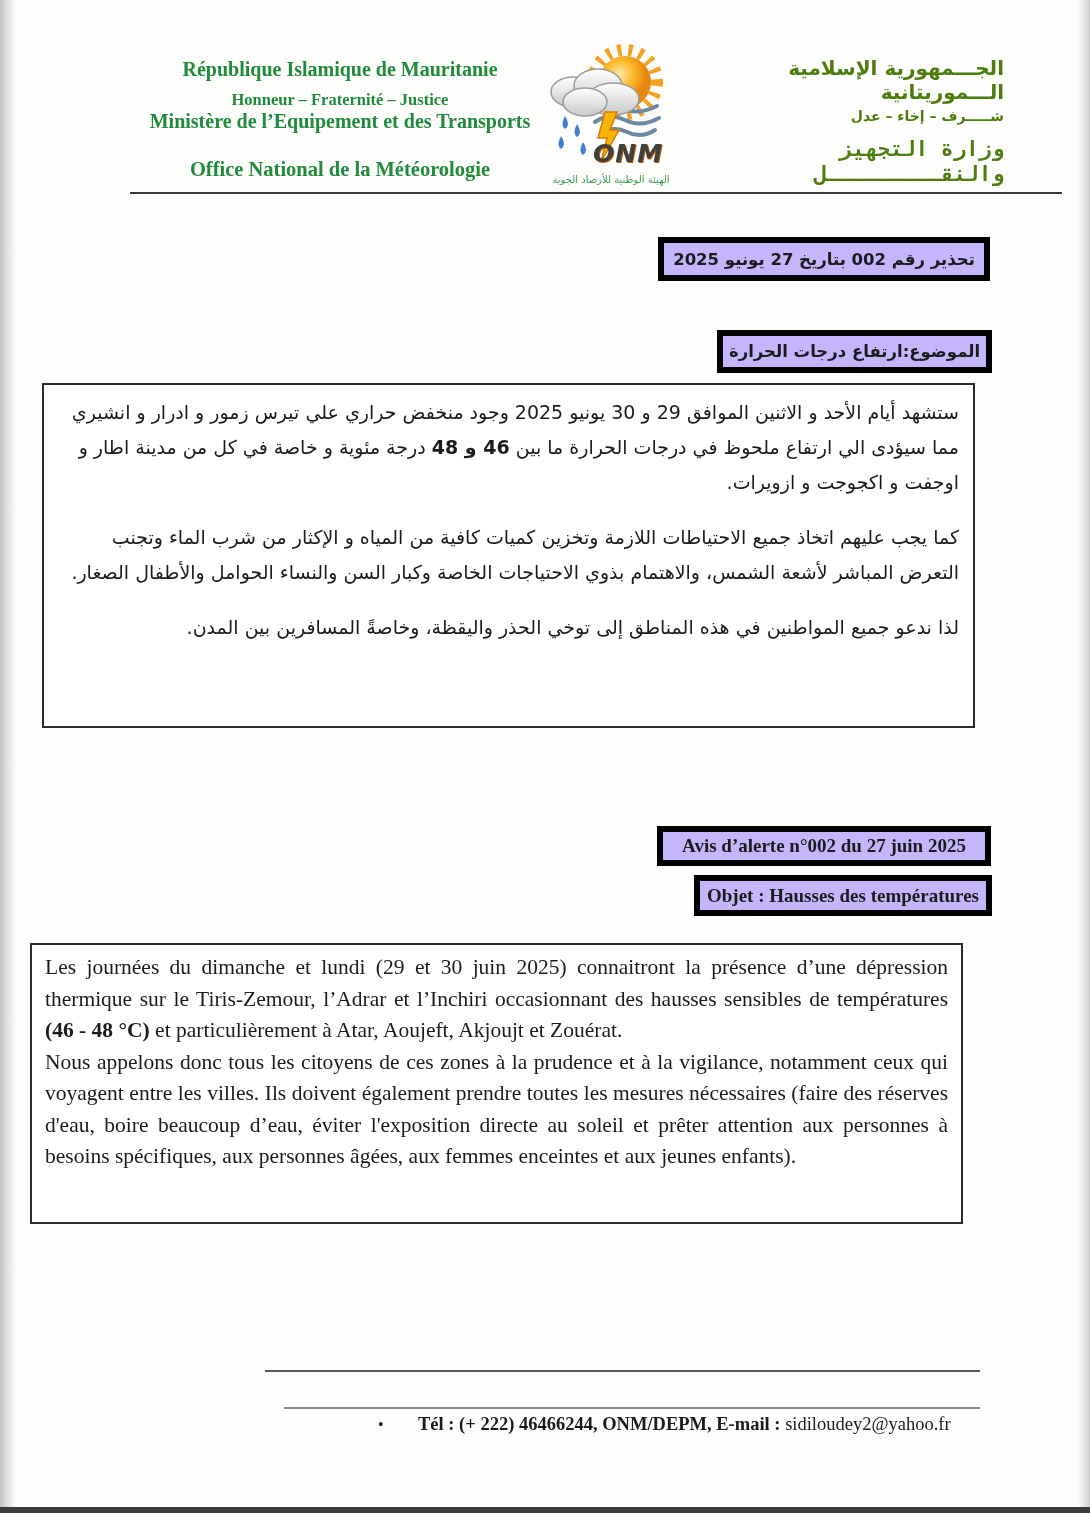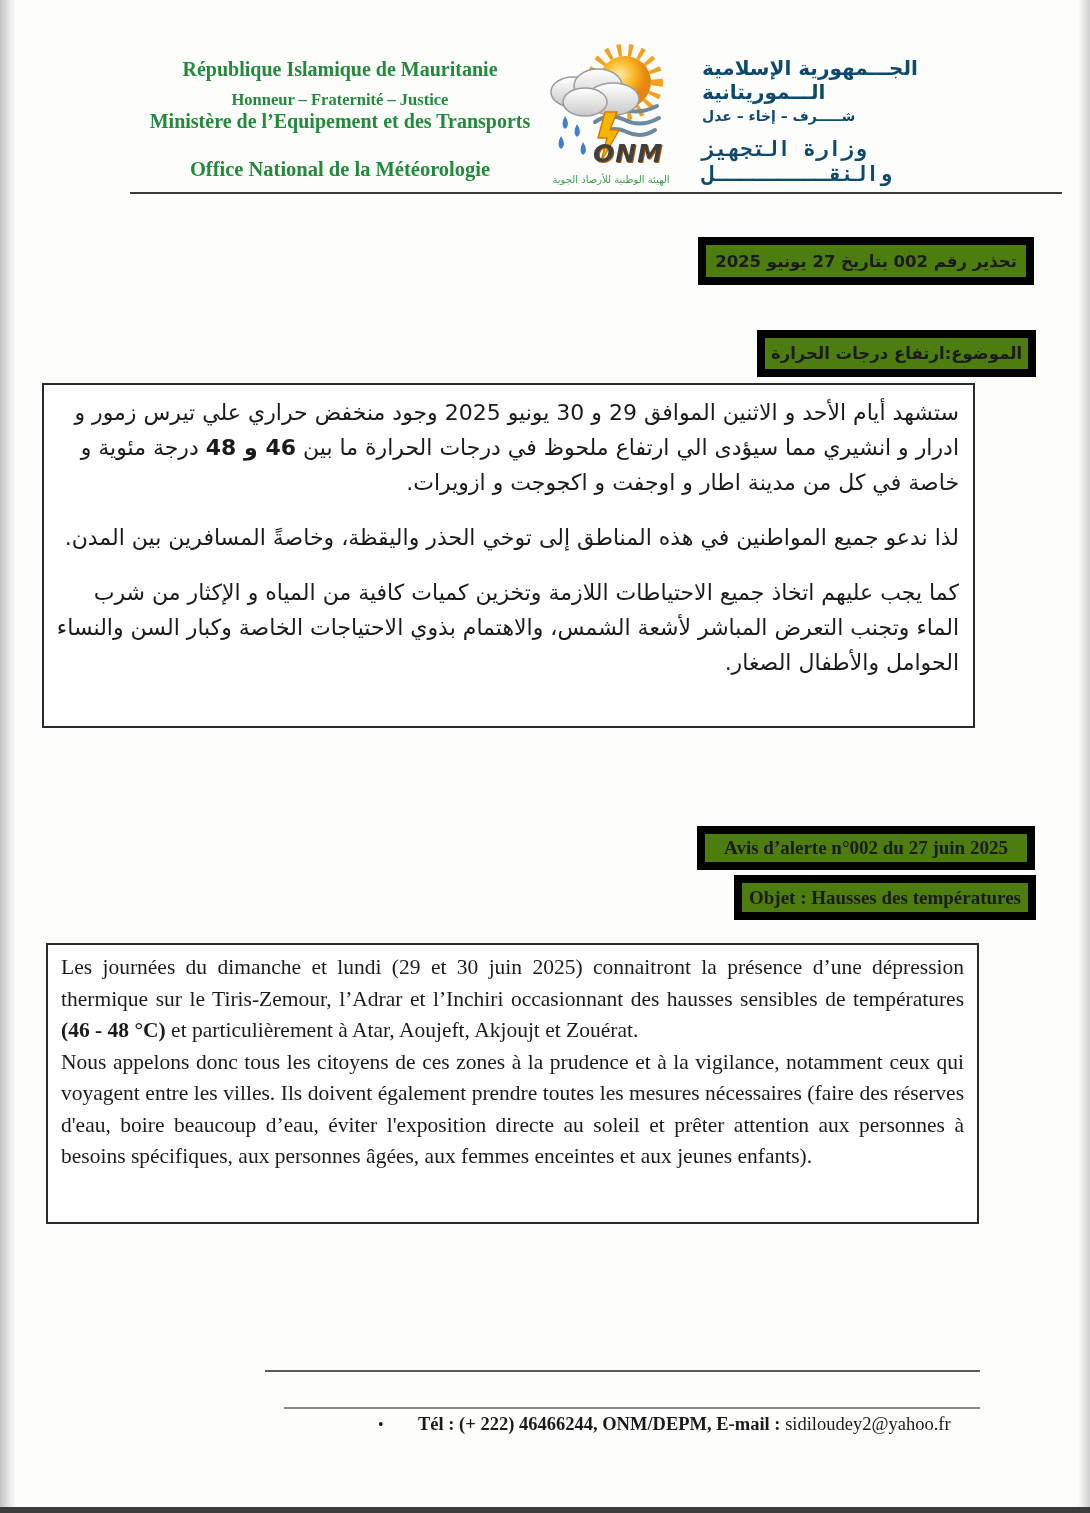--- a/index.html
+++ b/index.html
@@ -18,54 +18,54 @@
   .edge-right{position:absolute;right:0;top:0;bottom:0;width:12px;
     background:linear-gradient(to left,#cfcfcf,rgba(255,255,255,0));}
   .edge-bottom{position:absolute;left:0;right:0;bottom:0;height:6px;background:#3c3c3c;}
 
   
   .hdr-fr{position:absolute;left:140px;top:58px;width:400px;text-align:center;color:#1f8b3b;font-weight:bold;}
   .hdr-fr .l1{font-size:20px;margin-bottom:9px;}
   .hdr-fr .l2{font-size:16.5px;margin-bottom:0;}
   .hdr-fr .l3{font-size:20px;margin-bottom:25px;}
   .hdr-fr .l4{font-size:20.5px;}
-  .hdr-ar{position:absolute;left:702px;top:56px;width:322px;text-align:left;color:#0c4a6e;
+  .hdr-ar{position:absolute;left:682px;top:56px;width:322px;text-align:right;color:#4d7c0f;
     font-weight:bold;font-family:"DejaVu Sans",sans-serif;direction:rtl;}
   .hdr-ar .l1{font-size:20px;margin-bottom:4px;}
   .hdr-ar .l2{font-size:14px;margin-bottom:13px;}
   .hdr-ar .l3{font-size:21px;margin-bottom:13px;font-family:Liberation Mono, monospace;}
   .hdr-ar .l4{font-size:20px;}
   .hdr-rule{position:absolute;left:130px;top:192px;width:932px;border-top:2.5px solid #3a3a3a;}
 
   
   .logo{position:absolute;left:543px;top:44px;width:134px;height:150px;}
   .logo svg{display:block;}
   .logo-onm{position:absolute;left:50px;top:95px;font-family:"DejaVu Sans",sans-serif;
     font-style:italic;font-weight:bold;font-size:25px;color:#404040;letter-spacing:1px;
     text-shadow:1px 1px 0 #b35c00;}
   .logo-caption{position:absolute;left:-12px;top:130px;width:160px;text-align:center;
     font-family:"DejaVu Sans",sans-serif;font-size:10px;color:#3da04e;direction:rtl;}
 
   
-  .boxlabel{position:absolute;border:8px solid #000000;background:#4d7c0f;
-    display:flex;align-items:center;justify-content:center;font-weight:bold;white-space:nowrap;overflow:hidden;margin-left:40px;}
+  .boxlabel{position:absolute;border:6px solid #000000;background:#c4b5fd;
+    display:flex;align-items:center;justify-content:center;font-weight:bold;white-space:nowrap;overflow:hidden;}
   .boxlabel.ar{font-family:"DejaVu Sans",sans-serif;direction:rtl;font-size:16.5px;}
   .boxlabel.fr{font-family:"Liberation Serif",serif;font-size:19px;}
   .warnbox{left:658px;top:237px;width:320px;height:32px;}
   .subjbox{left:717px;top:330px;width:263px;height:31px;}
   .avisbox{left:657px;top:826px;width:322px;height:28px;}
   .objbox{left:694px;top:875px;width:286px;height:29px;text-align:center;}
 
   
   .bigbox{position:absolute;border:2px solid #2b2b2b;background:#fff;overflow:hidden;}
   .arbox{left:42px;top:383px;width:933px;height:345px;
     font-family:"DejaVu Sans",sans-serif;direction:rtl;text-align:right;
-    font-size:22px;line-height:35px;padding:10px 14px 0 7px;box-sizing:border-box;}
+    font-size:19px;line-height:35px;padding:10px 14px 0 7px;box-sizing:border-box;}
   .arbox p{margin:0 0 20px 0;}
-  .frbox{left:46px;top:943px;width:933px;height:281px;
+  .frbox{left:30px;top:943px;width:933px;height:281px;
     font-size:21.5px;line-height:31.5px;text-align:justify;
     padding:7px 13px 0 13px;box-sizing:border-box;}
   .frbox p{margin:0;}
   .b{font-weight:bold;}
 
   
   .foot-rule1{position:absolute;left:265px;top:1370px;width:715px;border-top:2px solid #5a5a5a;}
   .foot-rule2{position:absolute;left:284px;top:1407px;width:696px;border-top:2px solid #8a8a8a;}
   .foot-text{position:absolute;left:378px;top:1414px;width:620px;font-size:18.5px;}
   .foot-text .bullet{display:inline-block;width:40px;text-align:left;font-size:16px;}
@@ -136,22 +136,22 @@
   </div>
 
   <div class="hdr-rule"></div>
 
   <div class="boxlabel ar warnbox">تحذير رقم 002 بتاريخ 27 يونيو 2025</div>
 
   <div class="boxlabel ar subjbox">الموضوع:ارتفاع درجات الحرارة</div>
 
   <div class="bigbox arbox">
     <p><span>ستشهد أيام الأحد و الاثنين الموافق 29 و 30 يونيو 2025 وجود منخفض حراري علي تيرس زمور و ادرار و انشيري مما سيؤدى الي ارتفاع ملحوظ في درجات الحرارة ما بين </span><span class="b">46 و 48</span><span> درجة مئوية و خاصة في كل من مدينة اطار و اوجفت و اكجوجت و ازويرات.</span></p>
+    <p>كما يجب عليهم اتخاذ جميع الاحتياطات اللازمة وتخزين كميات كافية من المياه و الإكثار من شرب الماء وتجنب التعرض المباشر لأشعة الشمس، والاهتمام بذوي الاحتياجات الخاصة وكبار السن والنساء الحوامل والأطفال الصغار.</p>
     <p>لذا ندعو جميع المواطنين في هذه المناطق إلى توخي الحذر واليقظة، وخاصةً المسافرين بين المدن.</p>
-    <p>كما يجب عليهم اتخاذ جميع الاحتياطات اللازمة وتخزين كميات كافية من المياه و الإكثار من شرب الماء وتجنب التعرض المباشر لأشعة الشمس، والاهتمام بذوي الاحتياجات الخاصة وكبار السن والنساء الحوامل والأطفال الصغار.</p>
   </div>
 
   <div class="boxlabel fr avisbox">Avis d’alerte n°002 du 27 juin 2025</div>
   <div class="boxlabel fr objbox">Objet : Hausses des températures</div>
 
   <div class="bigbox frbox">
     <p><span>Les journées du dimanche et lundi (29 et 30 juin 2025) connaitront la présence d’une dépression thermique sur le Tiris-Zemour, l’Adrar et l’Inchiri occasionnant  des hausses sensibles de températures </span><span class="b">(46 - 48 °C)</span><span> et particulièrement à Atar, Aoujeft, Akjoujt et Zouérat.</span></p>
     <p>Nous appelons donc tous les citoyens de ces zones à la prudence et à la vigilance, notamment ceux qui voyagent entre les villes. Ils doivent également prendre toutes les mesures nécessaires (faire des réserves d'eau,  boire beaucoup d’eau,  éviter l'exposition directe au soleil et prêter attention aux personnes à besoins spécifiques, aux personnes âgées, aux femmes enceintes et aux jeunes enfants).</p>
   </div>
 

